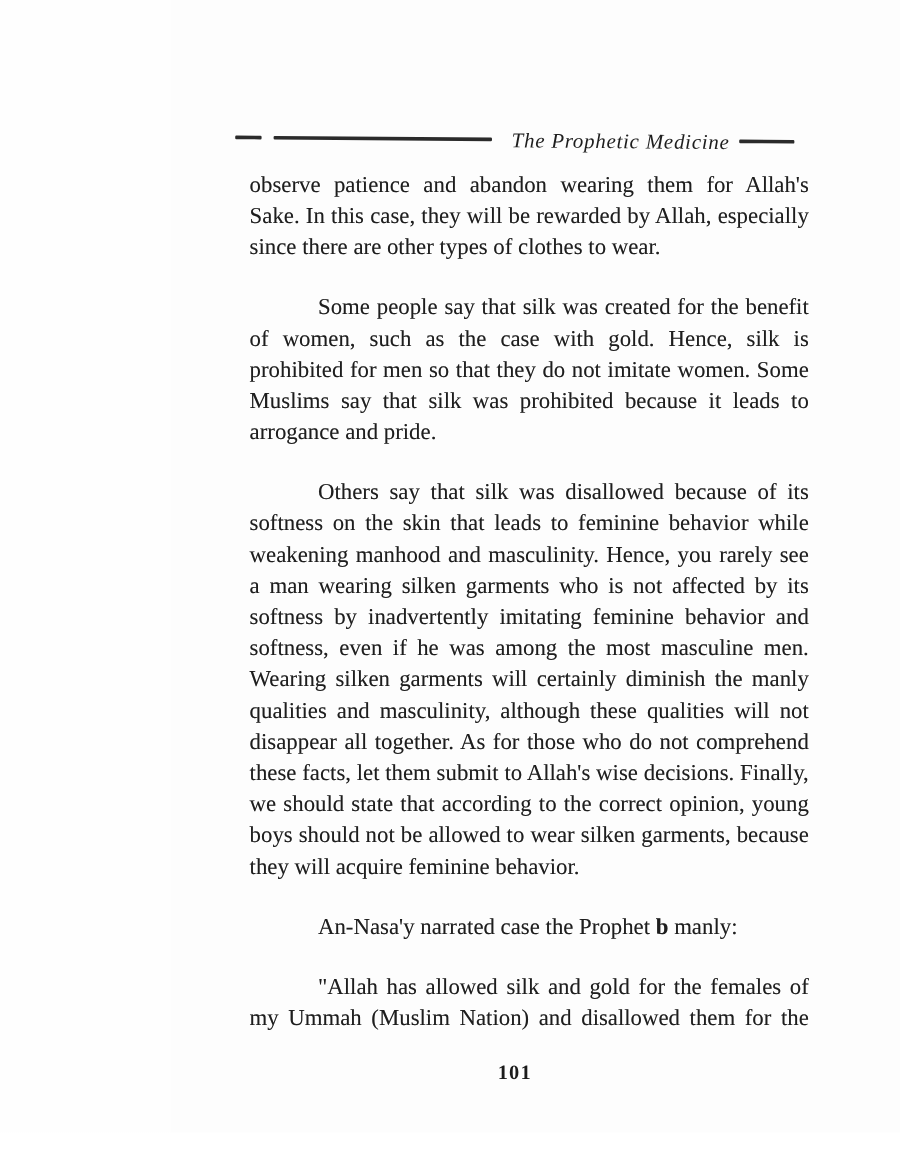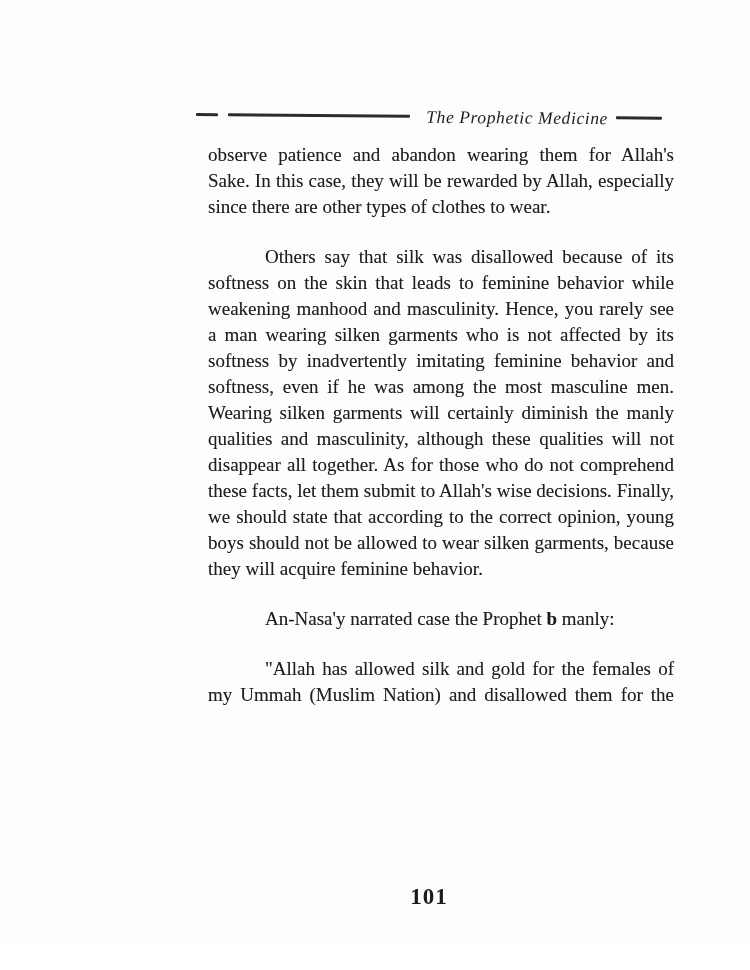--- a/index.html
+++ b/index.html
@@ -64,41 +64,42 @@
   .prophet-symbol { font-weight: 700; }
 
   
   .page-number {
     position: absolute;
     left: 196px;
     top: 884px;
     width: 466px;
     text-align: center;
     font-weight: 700;
-    font-size: 23px;
+    font-size: 17px;
     letter-spacing: 1px;
     font-family: "Liberation Serif", "DejaVu Serif", serif;
     color: #1b1b1b;
   }
 </style>
 </head>
 <body>
 
 <div class="page">
 
   <header class="running-head">
     <span class="rule rule-dash"></span>
     <span class="rule rule-long"></span>
     <span class="head-title">The Prophetic Medicine</span>
     <span class="rule rule-right"></span>
   </header>
 
   <main class="text-block">
     <p class="para no-indent">observe patience and abandon wearing them for Allah's Sake. In this case, they will be rewarded by Allah, especially since there are other types of clothes to wear.</p>
 
+    <p class="para">Some people say that silk was created for the benefit of women, such as the case with gold. Hence, silk is prohibited for men so that they do not imitate women. Some Muslims say that silk was prohibited because it leads to arrogance and pride.</p>
 
     <p class="para">Others say that silk was disallowed because of its softness on the skin that leads to feminine behavior while weakening manhood and masculinity. Hence, you rarely see a man wearing silken garments who is not affected by its softness by inadvertently imitating feminine behavior and softness, even if he was among the most masculine men. Wearing silken garments will certainly diminish the manly qualities and masculinity, although these qualities will not disappear all together. As for those who do not comprehend these facts, let them submit to Allah's wise decisions. Finally, we should state that according to the correct opinion, young boys should not be allowed to wear silken garments, because they will acquire feminine behavior.</p>
 
     <p class="para"><span>An-Nasa'y narrated case the Prophet </span><b class="prophet-symbol">b</b><span> manly:</span></p>
 
     <p class="para fill-last">"Allah has allowed silk and gold for the females of my Ummah (Muslim Nation) and disallowed them for the</p>
   </main>
 
   <footer>
     <div class="page-number">101</div>

